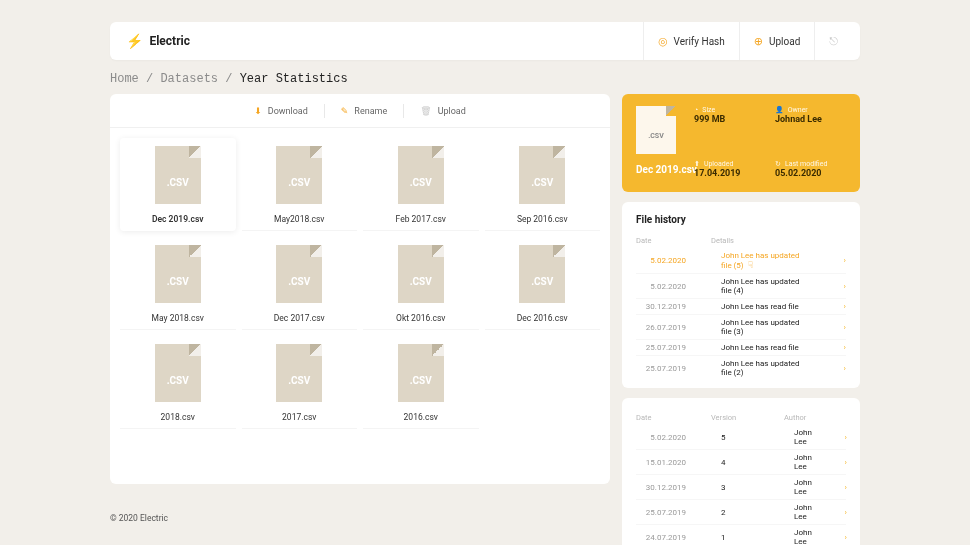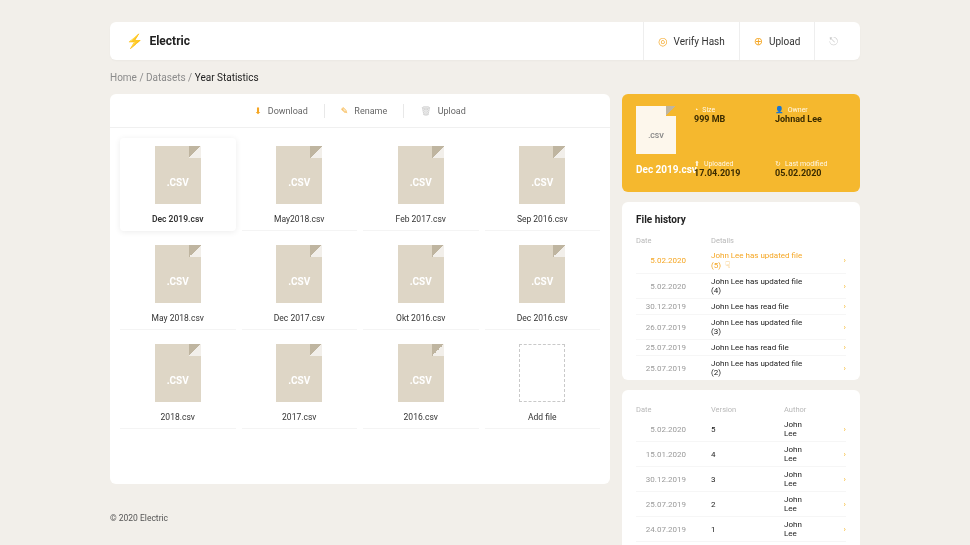--- a/index.html
+++ b/index.html
@@ -31,21 +31,21 @@
   .header-btn {
     display: flex; align-items: center; gap: 6px;
     font-size: 10px; color: #333; padding: 0 14px;
     height: 100%; cursor: pointer;
     border-left: 1px solid #eee;
   }
   .header-btn .ic { color: #f5a623; font-size: 11px; }
   .breadcrumb {
     position: absolute;
     top: 72px; left: 110px;
-    font-size: 10px; color: #8b8b8b;
+    font-size: 12px; color: #8b8b8b; font-family: Liberation Mono, monospace;
   }
   .breadcrumb .active { color: #222; }
 
   .main-panel {
     position: absolute;
     top: 94px; left: 110px;
     width: 500px; height: 390px;
     background: #fff;
     border-radius: 6px;
     overflow: hidden;
@@ -142,37 +142,37 @@
   .meta-item .val { font-size: 9px; font-weight: 700; color: #3a2b00; margin-top:0;}
   .meta-name { grid-column: 1; grid-row: 3; font-size: 10px; font-weight: 700; color: #fff; align-self: center; white-space: nowrap;}
   .meta-item.uploaded { grid-column:2; grid-row:3;}
   .meta-item.lastmod { grid-column:3; grid-row:3;}
   .meta-item.size { grid-column:2; grid-row:1 / span 2;}
   .meta-item.owner { grid-column:3; grid-row:1 / span 2;}
 
   .panel {
     background: #fff;
     border-radius: 6px;
-    padding: 12px 14px 0;
+    padding: 12px 14px 8px;
   }
   .panel h3 { font-size: 10px; font-weight: 700; margin-bottom: 8px; }
   .th-row, .row {
     display: grid;
     align-items: center;
     padding: 3px 0;
     font-size: 8px;
     gap: 25px;
   }
   .history .th-row, .history .row { grid-template-columns: 50px 1fr 10px; }
   .versions .th-row, .versions .row { grid-template-columns: 50px 48px 1fr 10px; }
   .th-row { color: #b8b8b8; font-size: 7.5px; border-bottom: none;}
   .row { border-top: 1px solid #f6f6f6; cursor: pointer;}
   .row.first { border-top: none; }
   .row .date { color: #9a9a9a; text-align: right; }
-  .row .details, .row .author { color: #222; }
+  .row .details, .row .author { color: #222; margin-left: 10px; }
   .row .chev { color: #f5b82e; font-size: 8px; text-align:right;}
   .row.hl .date, .row.hl .details { color: #f5a623; }
   .cursor-ic {
     display:inline-block; margin-left:4px; font-size:9px;
   }
 
   .footer {
     position: absolute; left: 110px; bottom: 22px;
     font-size: 8.5px; color: #555;
   }
@@ -259,24 +259,20 @@
         <div class="file-ic"></div>
         <div class="fname">2018.csv</div>
       </div>
       <div class="cell">
         <div class="file-ic"></div>
         <div class="fname">2017.csv</div>
       </div>
       <div class="cell">
         <div class="file-ic"></div>
         <div class="fname">2016.csv</div>
-      </div>
-      <div class="cell">
-        <div class="file-ic add"></div>
-        <div class="fname">Add file</div>
       </div>
     </div>
 </div>
 
 <div class="side">
 
   <div class="meta-card">
     <div class="meta-thumb"></div>
     <div class="meta-item size">
       <div class="lbl">

